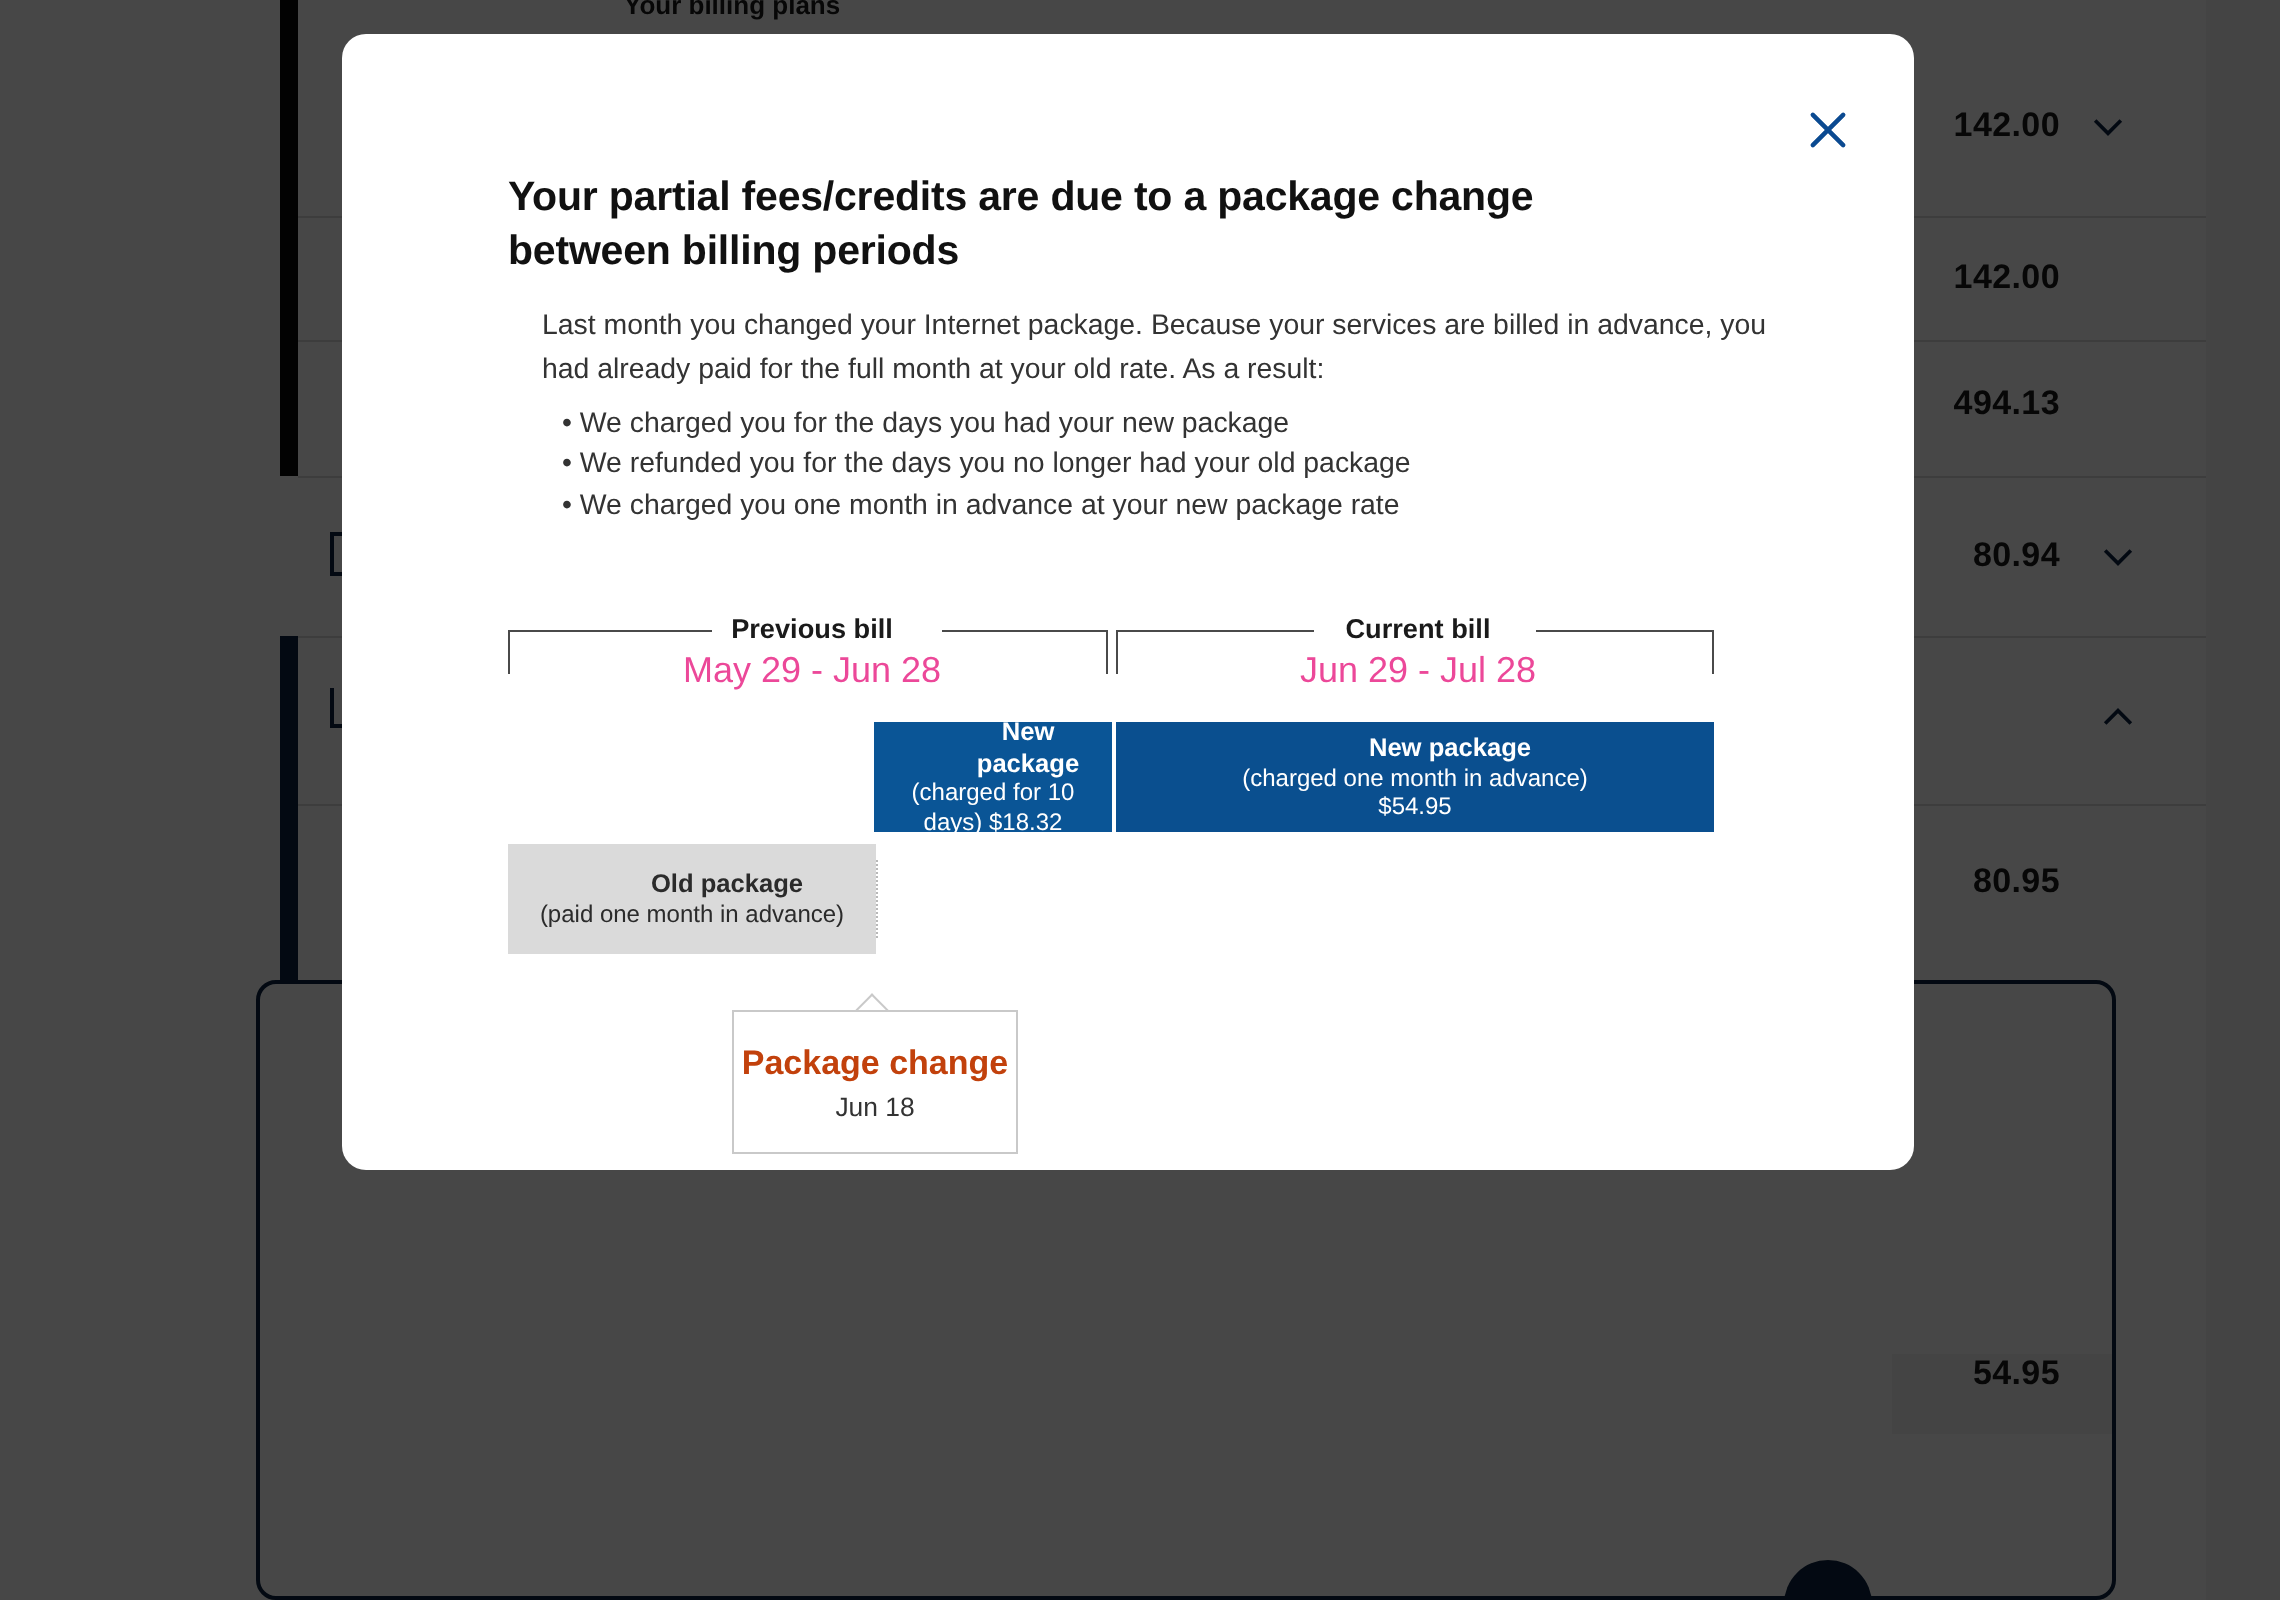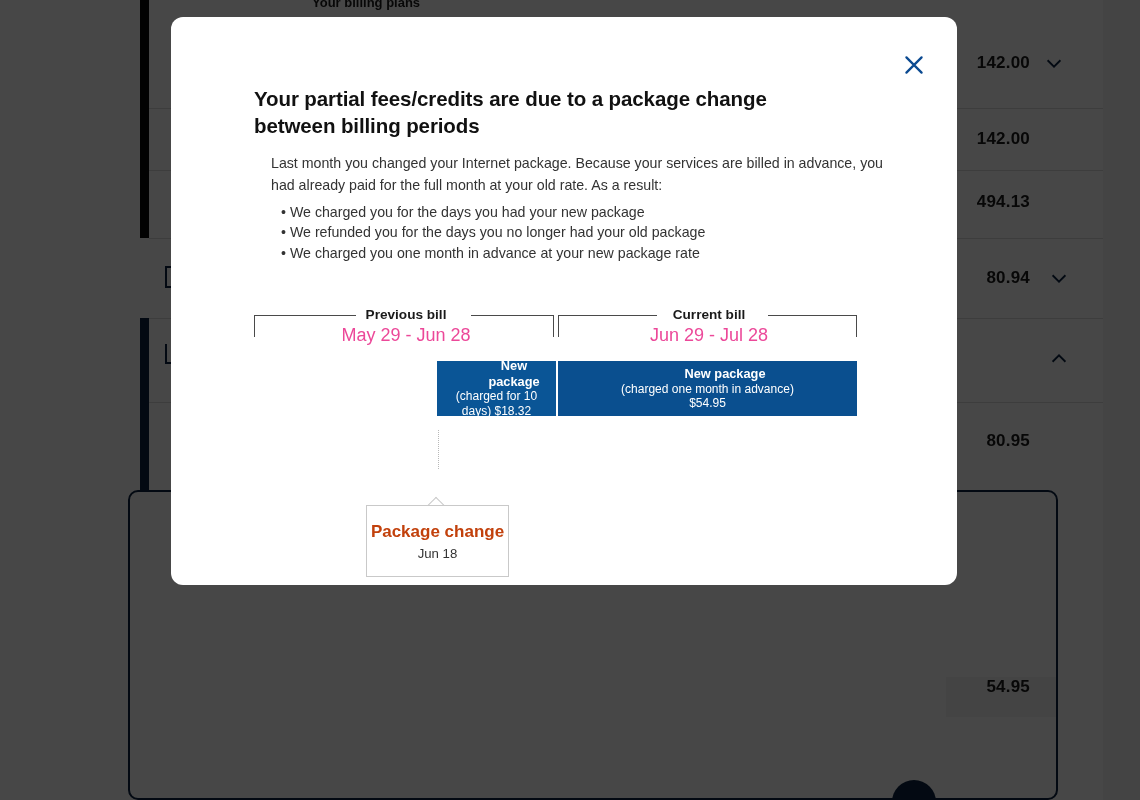--- a/index.html
+++ b/index.html
@@ -322,20 +322,26 @@
       </div>
 
       <div class="bar bar-blue-b" style="left:304px; top:72px; width:299px; height:55px;">
         <div class="bar-inner">
           <span class="lead">New package</span>
           <span class="sub">(charged one month in advance)</span>
           <span class="sub">$54.95</span>
         </div>
       </div>
 
+      <div class="bar bar-grey" style="left:0px; top:133px; width:184px; height:55px;">
+        <div class="bar-inner">
+          <span class="lead">Old package</span>
+          <span class="sub">(paid one month in advance)</span>
+        </div>
+      </div>
       <div class="dotted-div" style="left:184px; top:141px; height:39px; border-left-color:#b8b8b8;"></div>
 
       <div class="callout-tip" style="left:172px; top:205px;"></div>
       <div class="callout" style="left:112px; top:216px; width:143px; height:72px;">
         <div class="c1">Package change</div>
         <div class="c2">Jun 18</div>
       </div>
     </div>
 
     <div class="m-divider"></div>

